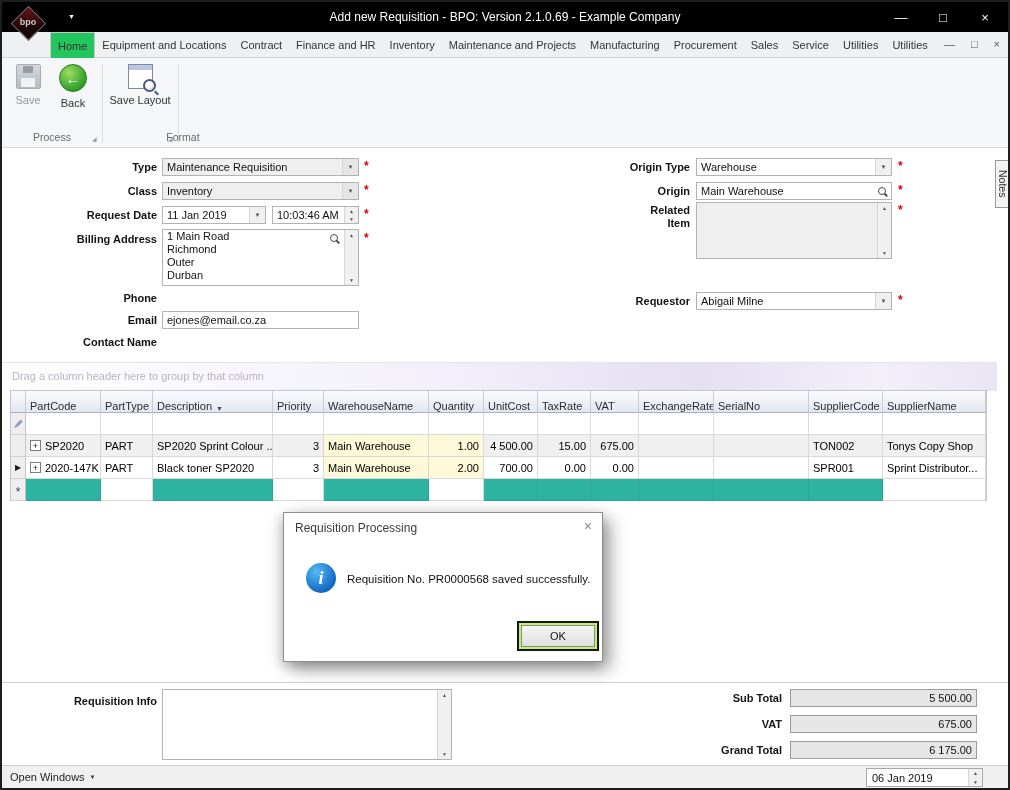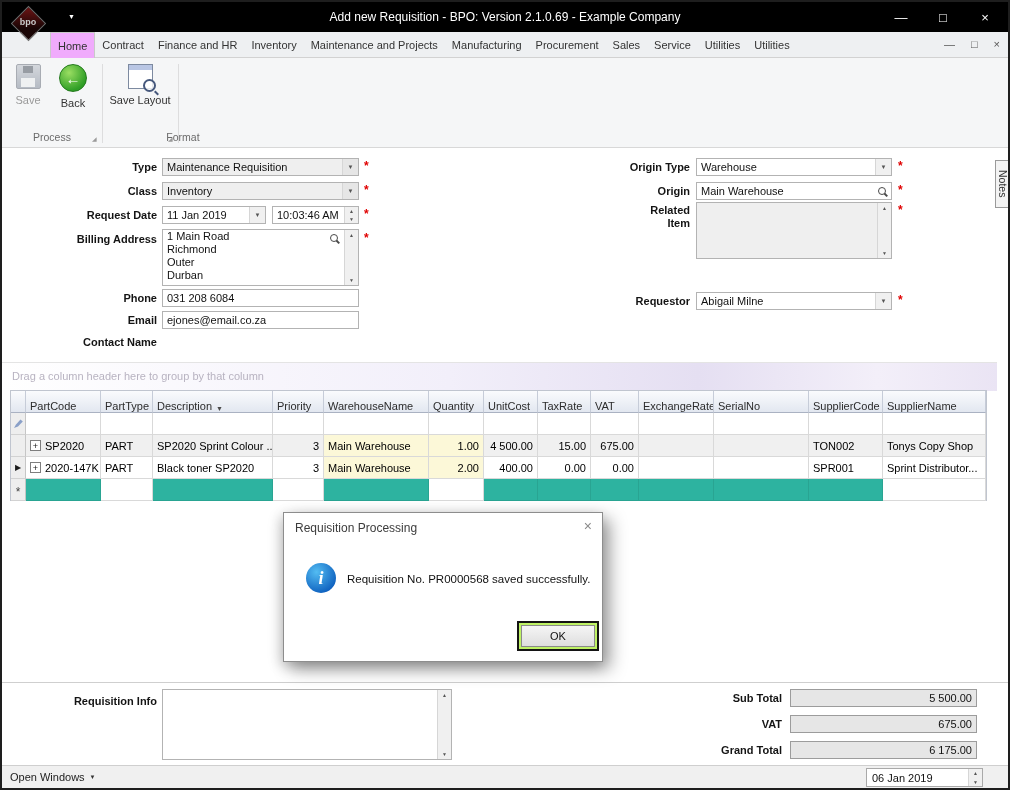--- a/index.html
+++ b/index.html
@@ -11,21 +11,21 @@
   .winbtn{position:absolute;top:0;width:42px;height:30px;display:flex;align-items:center;justify-content:center;font-size:13px;color:#fff;cursor:default;}
   .btn-min{right:86px;} .btn-max{right:44px;} .btn-close{right:2px;}
   .qat-arrow{position:absolute;left:66px;top:11px;font-size:7px;color:#fff;}
   .logo{position:absolute;left:8px;top:2px;width:36px;height:38px;z-index:60;}
   .logo .diamond{position:absolute;left:6px;top:7px;width:23px;height:23px;transform:rotate(45deg);background:linear-gradient(135deg,#6d1414,#190505 65%);border:1px solid #6e6e6e;}
   .logo .bpo{position:absolute;left:0;right:0;top:13px;text-align:center;font-size:9px;font-weight:bold;color:#c9c9c9;}
 
   
   .tabrow{position:absolute;left:0;top:30px;right:0;height:26px;background:#eef0f2;border-bottom:1px solid #d2d2d2;box-sizing:border-box;display:flex;align-items:stretch;padding-left:48px;}
   .tab{display:flex;align-items:center;padding:0 7px;font-size:11px;color:#333;white-space:nowrap;}
-  .tab.active{background:#f0abfc;border:1px solid #c9c9c9;border-bottom:none;margin-bottom:-1px;z-index:5;}
+  .tab.active{background:#22c55e;border:1px solid #c9c9c9;border-bottom:none;margin-bottom:-1px;z-index:5;}
   .tabrow-btns{position:absolute;right:8px;top:36px;display:flex;gap:16px;color:#555;font-size:11px;z-index:6;}
   .tabrow-btns span{cursor:default;}
 
   
   .ribbon{position:absolute;left:0;top:56px;right:0;height:90px;background:#f5f6f7;border-bottom:1px solid #d8d8d8;box-sizing:border-box;}
   .rbtn{position:absolute;top:6px;display:flex;flex-direction:column;align-items:center;gap:5px;font-size:11px;color:#333;}
   .rbtn .lbl{white-space:nowrap;}
   .floppy{width:23px;height:23px;background:linear-gradient(#ccd0d6,#a6adb8);border:1px solid #959aa3;border-radius:2px;position:relative;opacity:.8;}
   .floppy .shutter{position:absolute;left:6px;top:1px;width:10px;height:7px;background:#80868f;}
   .floppy .label{position:absolute;left:4px;bottom:1px;width:14px;height:9px;background:#eef0f2;}
@@ -103,20 +103,21 @@
     <div class="winbtn btn-max">□</div>
     <div class="winbtn btn-close">×</div>
   </div>
   <div class="logo">
     <div class="diamond"></div>
     <div class="bpo">bpo</div>
   </div>
 
   <div class="tabrow">
     <div class="tab active">Home</div>
+    <div class="tab">Equipment and Locations</div>
     <div class="tab">Contract</div>
     <div class="tab">Finance and HR</div>
     <div class="tab">Inventory</div>
     <div class="tab">Maintenance and Projects</div>
     <div class="tab">Manufacturing</div>
     <div class="tab">Procurement</div>
     <div class="tab">Sales</div>
     <div class="tab">Service</div>
     <div class="tab">Utilities</div>
     <div class="tab">Utilities</div>
@@ -193,23 +194,20 @@
     <div class="line">Durban</div>
     <span class="mag magpos" style="right:20px;top:4px;"></span>
     <div class="vsb">
       <span>▲</span>
       <span>▼</span>
     </div>
   </div>
   <div class="req" style="left:362px;top:229px;">*</div>
 
   <div class="flabel" style="left:0;top:290px;width:155px;">Phone</div>
-  <div class="ctrl" style="left:160px;top:287px;width:197px;">
-      <span>031 208 6084</span>
-    </div>
 
   <div class="flabel" style="left:0;top:312px;width:155px;">Email</div>
   <div class="ctrl" style="left:160px;top:309px;width:197px;">
       <span>ejones@email.co.za</span>
     </div>
 
   <div class="flabel" style="left:0;top:334px;width:155px;">Contact Name</div>
 
   <div class="flabel" style="left:534px;top:159px;width:154px;">Origin Type</div>
   <div class="ctrl" style="left:694px;top:156px;width:196px;">
@@ -381,21 +379,21 @@
       <div class="gc num">
           <span>3</span>
         </div>
       <div class="gc cy">
           <span>Main Warehouse</span>
         </div>
       <div class="gc cy num">
           <span>2.00</span>
         </div>
       <div class="gc num">
-          <span>400.00</span>
+          <span>700.00</span>
         </div>
       <div class="gc num">
           <span>0.00</span>
         </div>
       <div class="gc num">
           <span>0.00</span>
         </div>
       <div class="gc">
           <span></span>
         </div>

